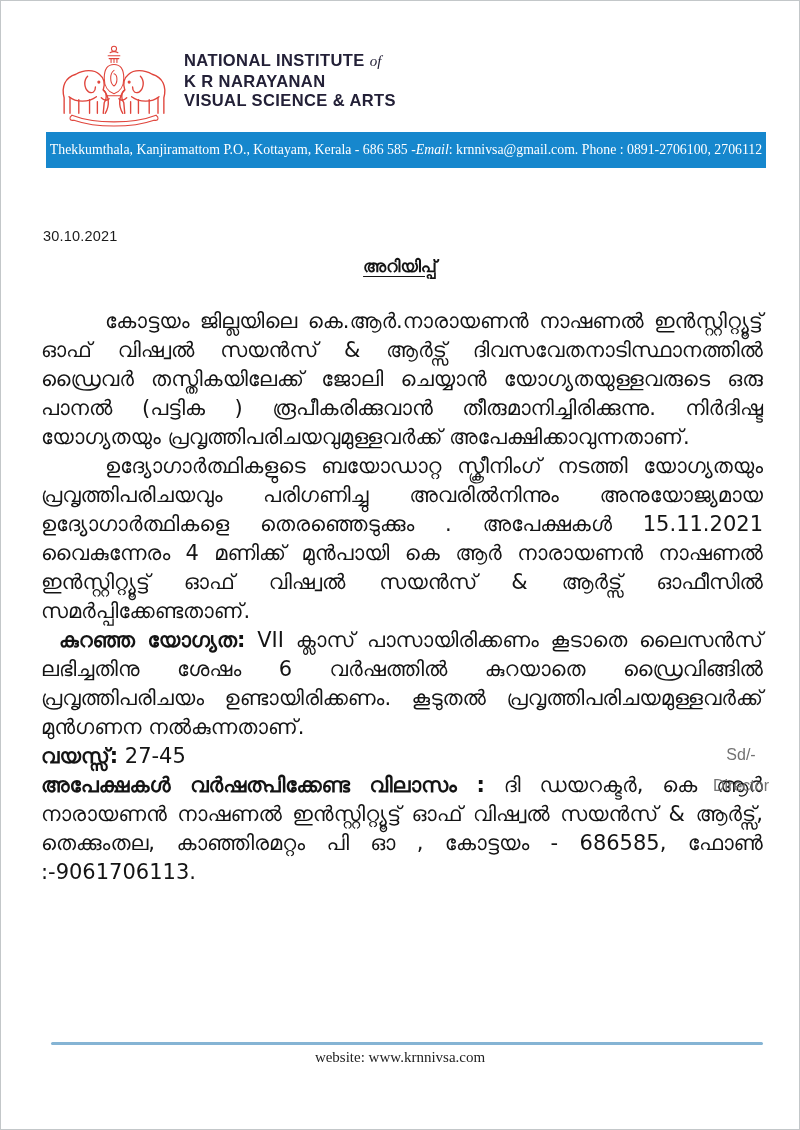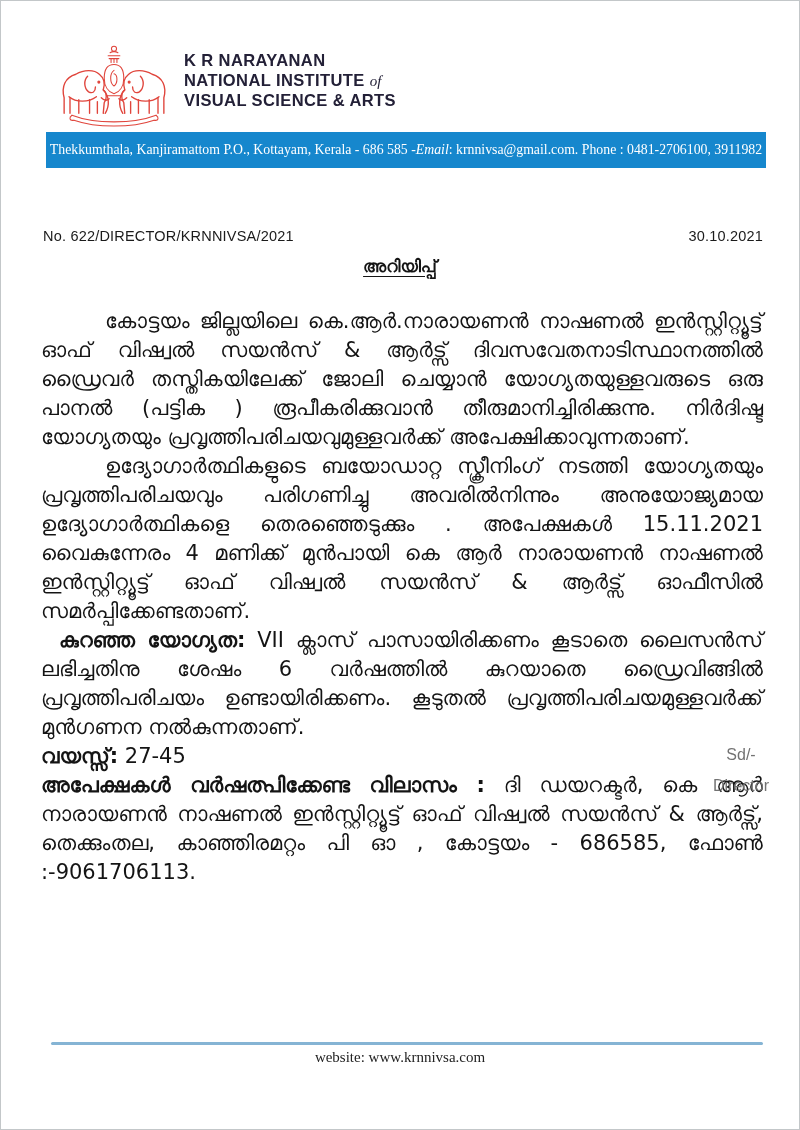--- a/index.html
+++ b/index.html
@@ -144,33 +144,32 @@
 
       <g stroke-width="1.1">
         <path d="M17,76 C40,85 80,85 103,76"></path>
         <path d="M19,81 C42,89 78,89 101,81"></path>
         <path d="M17,76 C14,78 14,82 19,81 M103,76 C106,78 106,82 101,81"></path>
       </g>
     </svg>
   </div>
 
   <div class="org-name">
+    <div><span>NATIONAL INSTITUTE</span> <span class="of">of</span></div>
     <div>K R NARAYANAN</div>
-    <div><span>NATIONAL INSTITUTE</span> <span class="of">of</span></div>
     <div>VISUAL SCIENCE &amp; ARTS</div>
   </div>
 
   <div class="banner" style="background: rgb(22, 135, 205);">
     <span>Thekkumthala, Kanjiramattom P.O., Kottayam, Kerala - 686 585 - </span>
       <span class="em">Email</span>
-      <span> : krnnivsa@gmail.com. Phone : 0481-2706100, 3911982</span>
+      <span> : krnnivsa@gmail.com. Phone : 0891-2706100, 2706112</span>
   </div>
 
   <div class="ref-row">
-    <span>No. 622/DIRECTOR/KRNNIVSA/2021</span>
     <span>30.10.2021</span>
   </div>
 
   <div class="notice-title">അറിയിപ്പ്</div>
 
   <div class="body-text">
     <p class="p-indent">കോട്ടയം ജില്ലയിലെ കെ.ആർ.നാരായണൻ നാഷണൽ ഇൻസ്റ്റിറ്റ്യൂട്ട് ഓഫ് വിഷ്വൽ സയൻസ് &amp; ആർട്സ് ദിവസവേതനാടിസ്ഥാനത്തിൽ ഡ്രൈവർ തസ്തികയിലേക്ക് ജോലി ചെയ്യാൻ യോഗ്യതയുള്ളവരുടെ ഒരു പാനൽ (പട്ടിക ) രൂപീകരിക്കുവാൻ തീരുമാനിച്ചിരിക്കുന്നു. നിർദിഷ്ട യോഗ്യതയും പ്രവൃത്തിപരിചയവുമുള്ളവർക്ക് അപേക്ഷിക്കാവുന്നതാണ്.</p>
     <p class="p-indent">ഉദ്യോഗാർത്ഥികളുടെ ബയോഡാറ്റ സ്ക്രീനിംഗ് നടത്തി യോഗ്യതയും പ്രവൃത്തിപരിചയവും പരിഗണിച്ചു അവരിൽനിന്നും അനുയോജ്യമായ ഉദ്യോഗാർത്ഥികളെ തെരഞ്ഞെടുക്കും . അപേക്ഷകൾ 15.11.2021 വൈകുന്നേരം 4 മണിക്ക് മുൻപായി കെ ആർ നാരായണൻ നാഷണൽ ഇൻസ്റ്റിറ്റ്യൂട്ട് ഓഫ് വിഷ്വൽ സയൻസ് &amp; ആർട്സ് ഓഫീസിൽ സമർപ്പിക്കേണ്ടതാണ്.</p>
     <p class="p-qual"><b>കുറഞ്ഞ യോഗ്യത:</b><span> VII ക്ലാസ് പാസായിരിക്കണം കൂടാതെ ലൈസൻസ് ലഭിച്ചതിനു ശേഷം 6 വർഷത്തിൽ കുറയാതെ ഡ്രൈവിങ്ങിൽ പ്രവൃത്തിപരിചയം ഉണ്ടായിരിക്കണം. കൂടുതൽ പ്രവൃത്തിപരിചയമുള്ളവർക്ക് മുൻഗണന നൽകുന്നതാണ്.</span></p>
     <p><b>വയസ്സ്:</b><span> 27-45</span></p>

